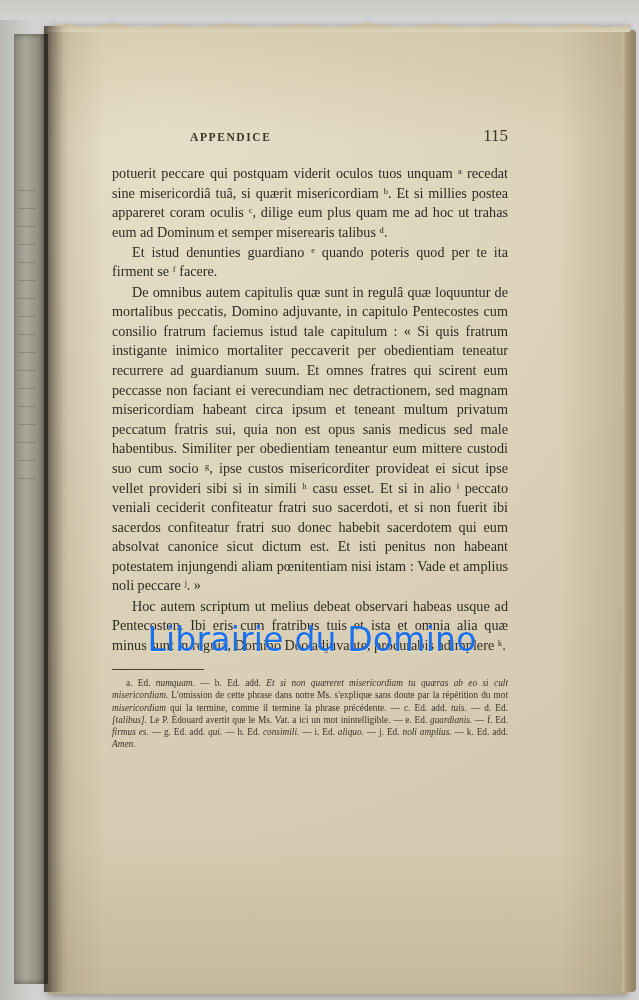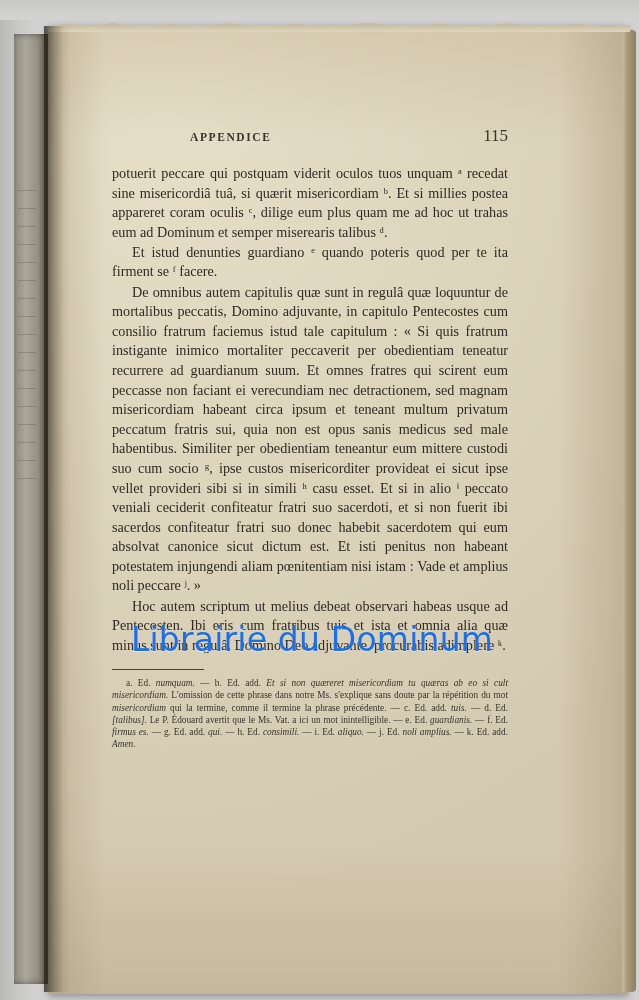--- a/index.html
+++ b/index.html
@@ -238,15 +238,15 @@
         <div class="footnotes fn-indent"><span>a. Ed. </span><i>numquam.</i><span> — b. Ed. add. </span><i>Et si non quæreret misericordiam tu quæras ab eo si cult misericordiam.</i><span> L'omission de cette phrase dans notre Ms. s'explique sans doute par la répétition du mot </span><i>misericordiam</i><span> qui la termine, comme il termine la phrase précédente. — c. Ed. add. </span><i>tuis.</i><span> — d. Ed. </span><i>[talibus].</i><span> Le P. Édouard avertit que le Ms. Vat. a ici un mot inintelligible. — e. Ed. </span><i>guardianis.</i><span> — f. Ed. </span><i>firmus es.</i><span> — g. Ed. add. </span><i>qui.</i><span> — h. Ed. </span><i>consimili.</i><span> — i. Ed. </span><i>aliquo.</i><span> — j. Ed. </span><i>noli amplius.</i><span> — k. Ed. add. </span><i>Amen.</i></div>
 
       </div>
     </div>
 
     <div class="page-edge"></div>
     <div class="deckle"></div>
     <div class="gutter"></div>
   </div>
 
-  <div class="watermark" style="color: rgb(27, 111, 232);">Librairie du Dominum</div>
+  <div class="watermark" style="color: rgb(27, 111, 232);">Librairie du Domino</div>
 
 </div>
 
 </body></html>

